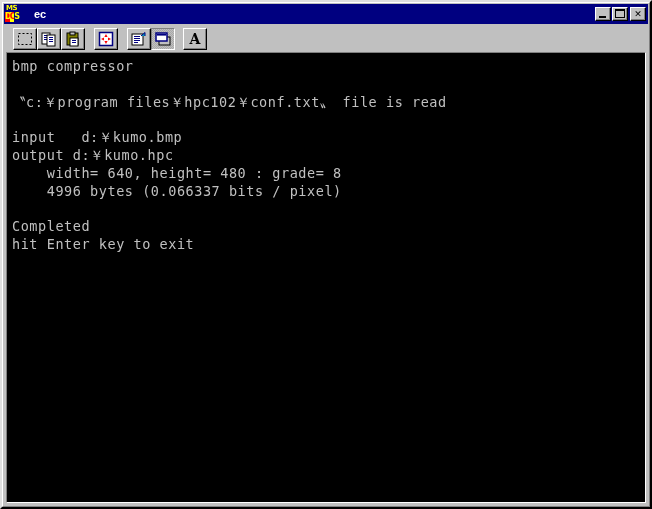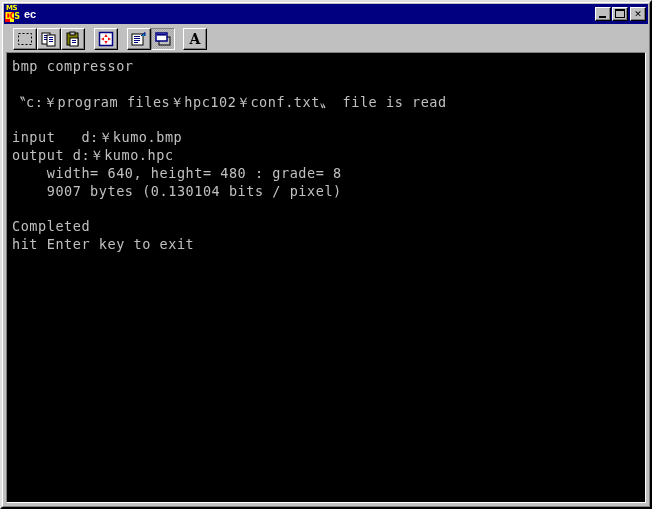--- a/index.html
+++ b/index.html
@@ -84,21 +84,21 @@
     text-align: center;
   }
   .dos-b1 { background: #ff0000; }
   .dos-b2 { background: #ffff00; color: #ff0000 !important; }
   .dos-b3 { background: #000080; }
   #title-text {
     color: #ffffff;
     font-family: "Liberation Sans", sans-serif;
     font-size: 11px;
     font-weight: bold;
-    margin-left: 1px;
+    margin-left: 11px;
     white-space: nowrap;
   }
   #title-buttons {
     margin-left: auto;
     margin-right: 2px;
     display: flex;
     gap: 0px;
   }
   .tbtn {
     width: 16px;
@@ -389,19 +389,19 @@
 
   <div id="console-frame">
     <div id="console">
       <pre id="console-text">bmp compressor
 
 〝c:￥program files￥hpc102￥conf.txt〟 file is read
 
 input   d:￥kumo.bmp
 output d:￥kumo.hpc
     width= 640, height= 480 : grade= 8
-    9007 bytes (0.130104 bits / pixel)
+    4996 bytes (0.066337 bits / pixel)
 
 Completed
 hit Enter key to exit</pre>
     </div>
   </div>
 </div>
 
 </body></html>

